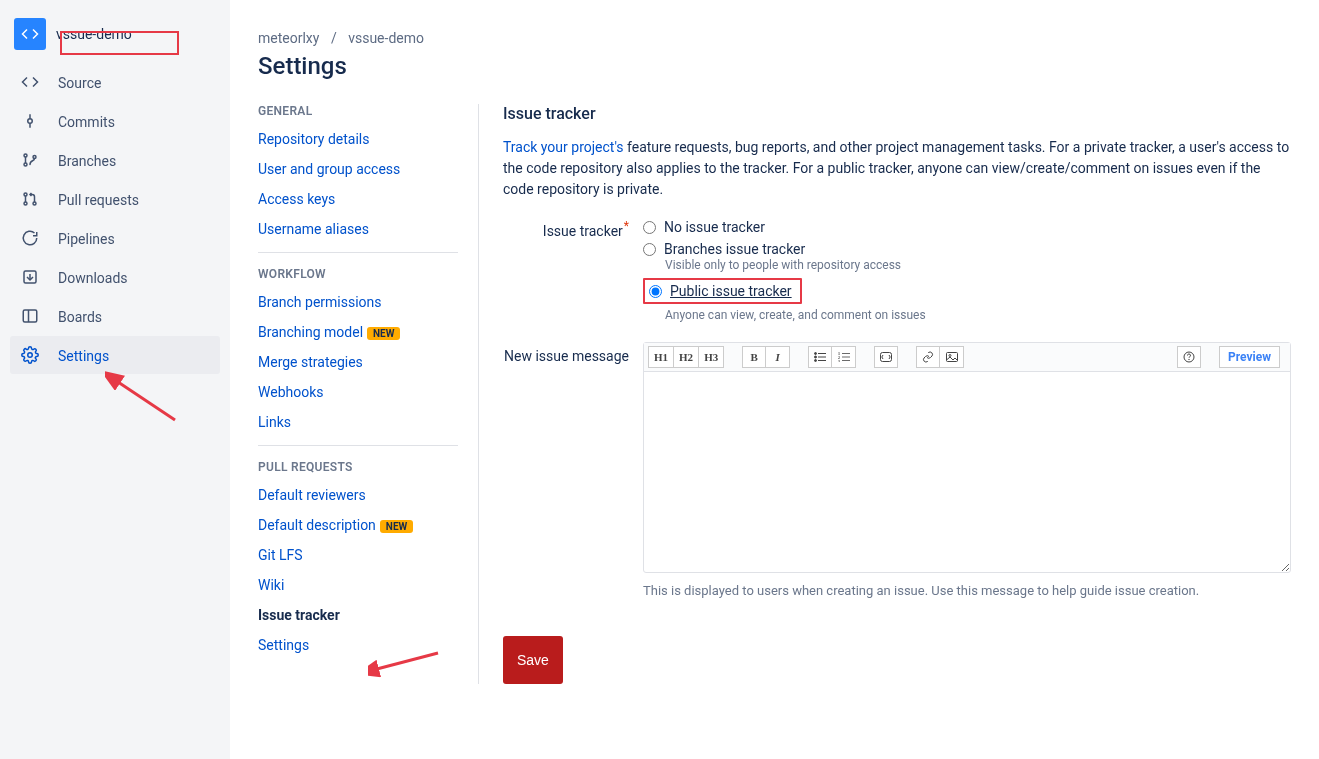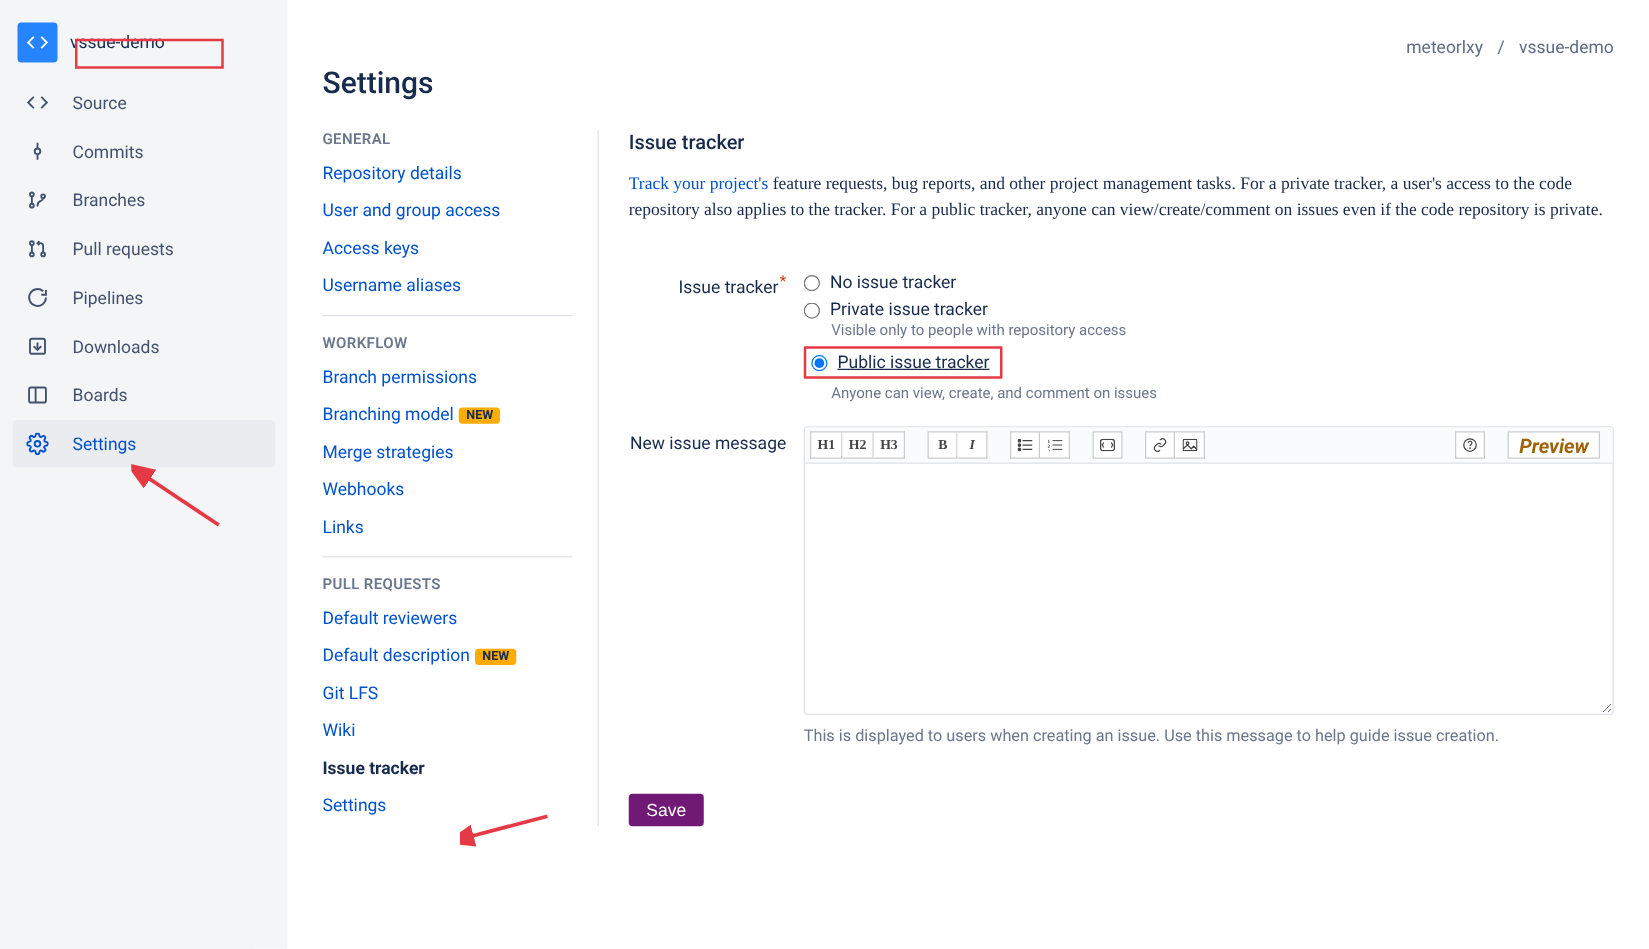--- a/index.html
+++ b/index.html
@@ -47,21 +47,21 @@
     padding: 10px 10px;
     border-radius: 3px;
     cursor: pointer;
     font-size: 14px;
     color: #42526e;
     margin: 1px 0;
   }
   .nav-item.selected { background: #ebecf0; color: #0052cc; }
   .nav-item .icon-slot { width: 20px; display: flex; align-items: center; justify-content: center; }
   .main { flex: 1; padding: 30px 28px; }
-  .breadcrumb { font-size: 14px; color: #5e6c84; margin-bottom: 6px; text-align: right; }
+  .breadcrumb { font-size: 14px; color: #5e6c84; margin-bottom: 6px; }
   .breadcrumb a { color: #5e6c84; text-decoration: none; }
   .breadcrumb .sep { margin: 0 8px; color: #5e6c84; }
   h1.page-title { font-size: 24px; font-weight: 500; margin: 0 0 24px 0; color: #172b4d; }
   .columns { display: flex; gap: 0; }
   .settings-submenu { width: 220px; padding-right: 20px; }
   .sub-section-head {
     text-transform: uppercase;
     font-size: 12px;
     font-weight: 600;
     color: #6b778c;
@@ -85,21 +85,21 @@
     color: #172b4d;
     font-size: 10px;
     font-weight: 700;
     padding: 1px 6px;
     border-radius: 3px;
     margin-left: 4px;
     vertical-align: middle;
   }
   .content-pane { flex: 1; border-left: 1px solid #dfe1e6; padding-left: 24px; }
   h2.pane-title { font-size: 16px; font-weight: 500; margin: 0 0 12px 0; color: #172b4d; }
-  .pane-desc { font-size: 14px; color: #172b4d; line-height: 1.5; margin-bottom: 36px; font-family: Liberation Serif, serif; }
+  .pane-desc { font-size: 14px; color: #172b4d; line-height: 1.5; margin-bottom: 16px; }
   .pane-desc a { color: #0052cc; text-decoration: none; }
   .form-row { display: flex; margin-bottom: 14px; }
   .form-label {
     width: 140px;
     text-align: right;
     padding-right: 14px;
     padding-top: 3px;
     font-size: 14px;
     color: #172b4d;
   }
@@ -133,28 +133,28 @@
     min-width: 24px;
     height: 22px;
     display:flex; align-items:center; justify-content:center;
     font-family: Georgia, serif;
     color:#444;
   }
   .toolbar-btn + .toolbar-btn { border-left: none; }
   .toolbar-group { display: flex; margin-right: 6px; }
   .toolbar-btn.ital { font-style: italic; }
   .toolbar-spacer { flex: 1; }
-  .preview-btn { font-family: inherit; font-size: 16px; color:#a16207;font-style:italic; }
+  .preview-btn { font-family: inherit; font-size: 12px; color:#3b82f6; }
   .editor-body { height: 200px; resize: both; overflow:auto; }
   .help-text { font-size: 13px; color: #6b778c; margin-top: 10px; }
   .save-btn {
-    background: #701a75;
+    background: #b91c1c;
     color: #fff;
     border: none;
-    padding: 5px 14px;
+    padding: 16px 14px;
     font-size: 14px;
     border-radius: 3px;
     margin-top: 24px;
     cursor: pointer;
   }
   .arrow {
     position: absolute;
     pointer-events: none;
   }
   .arrow svg { display:block; }
@@ -328,21 +328,21 @@
 
         <div class="form-row">
           <div class="form-label"><span>Issue tracker</span><span class="req">*</span></div>
           <div class="form-control">
             <div class="radio-row">
               <input type="radio" name="tracker" style="">
               <span>No issue tracker</span>
             </div>
             <div class="radio-row">
               <input type="radio" name="tracker" style="">
-              <span>Private issue tracker</span>
+              <span>Branches issue tracker</span>
             </div>
             <div class="radio-sub">Visible only to people with repository access</div>
             <div class="red-box">
               <input type="radio" name="tracker" checked="" style="margin-left: 4px;">
               <span>Public issue tracker</span>
             </div>
             <div class="radio-sub" style="margin-top:4px">Anyone can view, create, and comment on issues</div>
           </div>
         </div>
 

